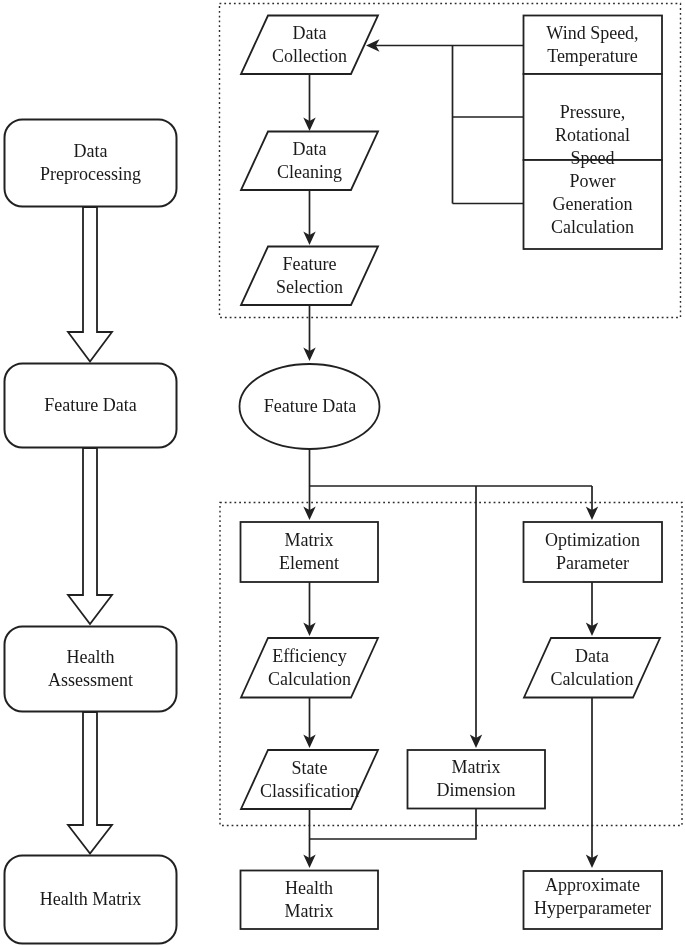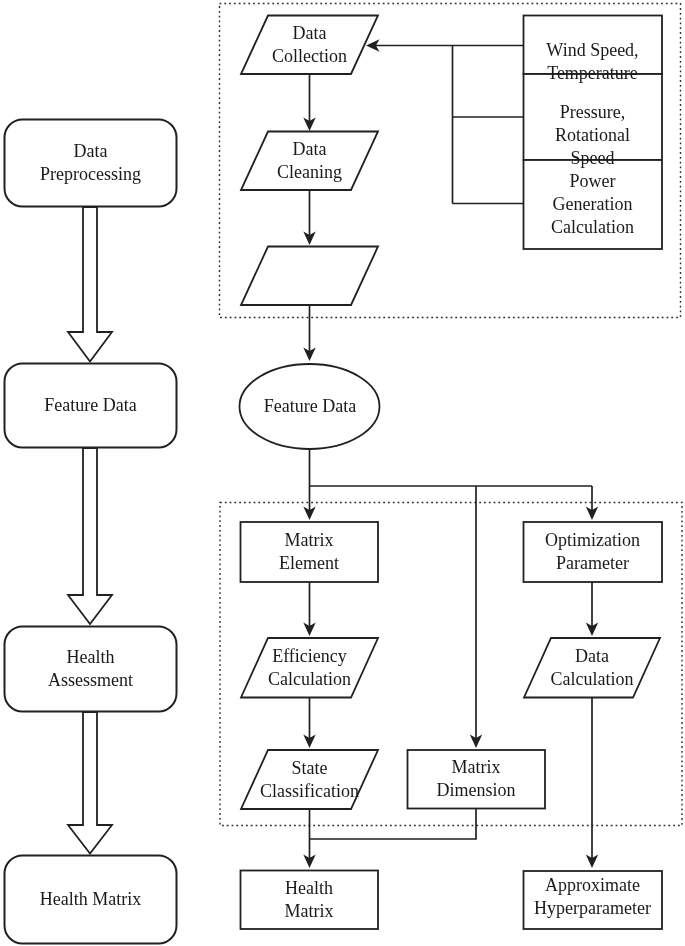--- a/index.html
+++ b/index.html
@@ -131,22 +131,24 @@
 Preprocessing</div>
   <div class="lbl" style="left:4px;top:363px;width:173px;height:85px">Feature Data</div>
   <div class="lbl" style="left:4px;top:626px;width:173px;height:86px">Health
 Assessment</div>
   <div class="lbl" style="left:4px;top:855px;width:173px;height:89px">Health Matrix</div>
 
   <div class="lbl" style="left:241px;top:15px;width:137px;height:59px">Data
 Collection</div>
   <div class="lbl" style="left:241px;top:131px;width:137px;height:59px">Data
 Cleaning</div>
+  <div class="lbl" style="left:241px;top:246px;width:137px;height:59px">Feature
+Selection</div>
 
-  <div class="lbl" style="left:523px;top:32px;width:139px;height:59px">Wind Speed,
+  <div class="lbl" style="left:523px;top:15px;width:139px;height:59px">Wind Speed,
 Temperature</div>
   <div class="lbl" style="left:523px;top:92px;width:139px;height:86px">Pressure,
 Rotational
 Speed</div>
   <div class="lbl" style="left:523px;top:160px;width:139px;height:89px">Power
 Generation
 Calculation</div>
 
   <div class="lbl" style="left:240px;top:363px;width:140px;height:87px">Feature Data</div>
 

